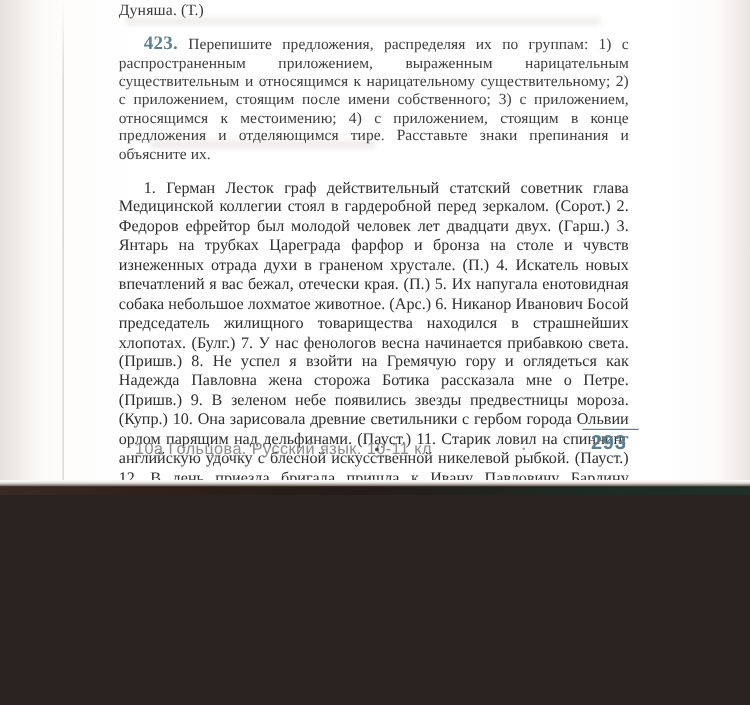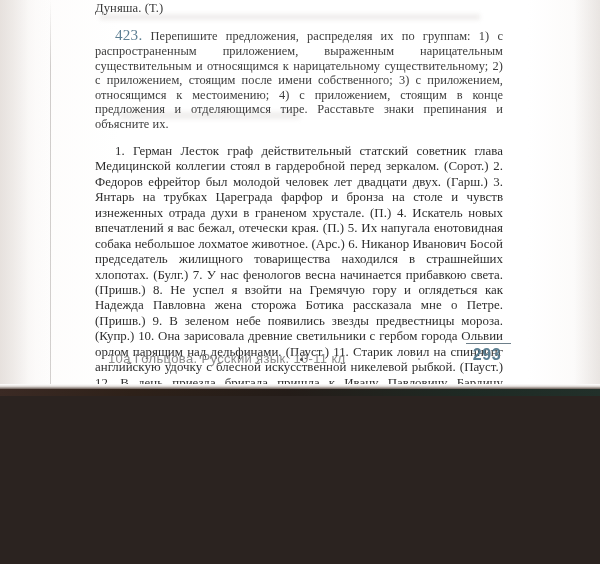--- a/index.html
+++ b/index.html
@@ -79,21 +79,21 @@
   .exercise-instruction {
     font-size: 12.4px;
     line-height: 14.6px;
     text-align: justify;
     color: #3d3d3d;
     text-indent: 20px;
     letter-spacing: 0.05px;
     hyphens: manual;
   }
   .ex-num {
-    font-weight: normal;
+    font-weight: bold;
     font-size: 15.2px;
     color: #5d7f93;
     letter-spacing: 0.2px;
   }
 
   .exercise-body {
     margin-top: 11px;
     font-size: 12.9px;
     line-height: 15.45px;
     text-align: justify;

